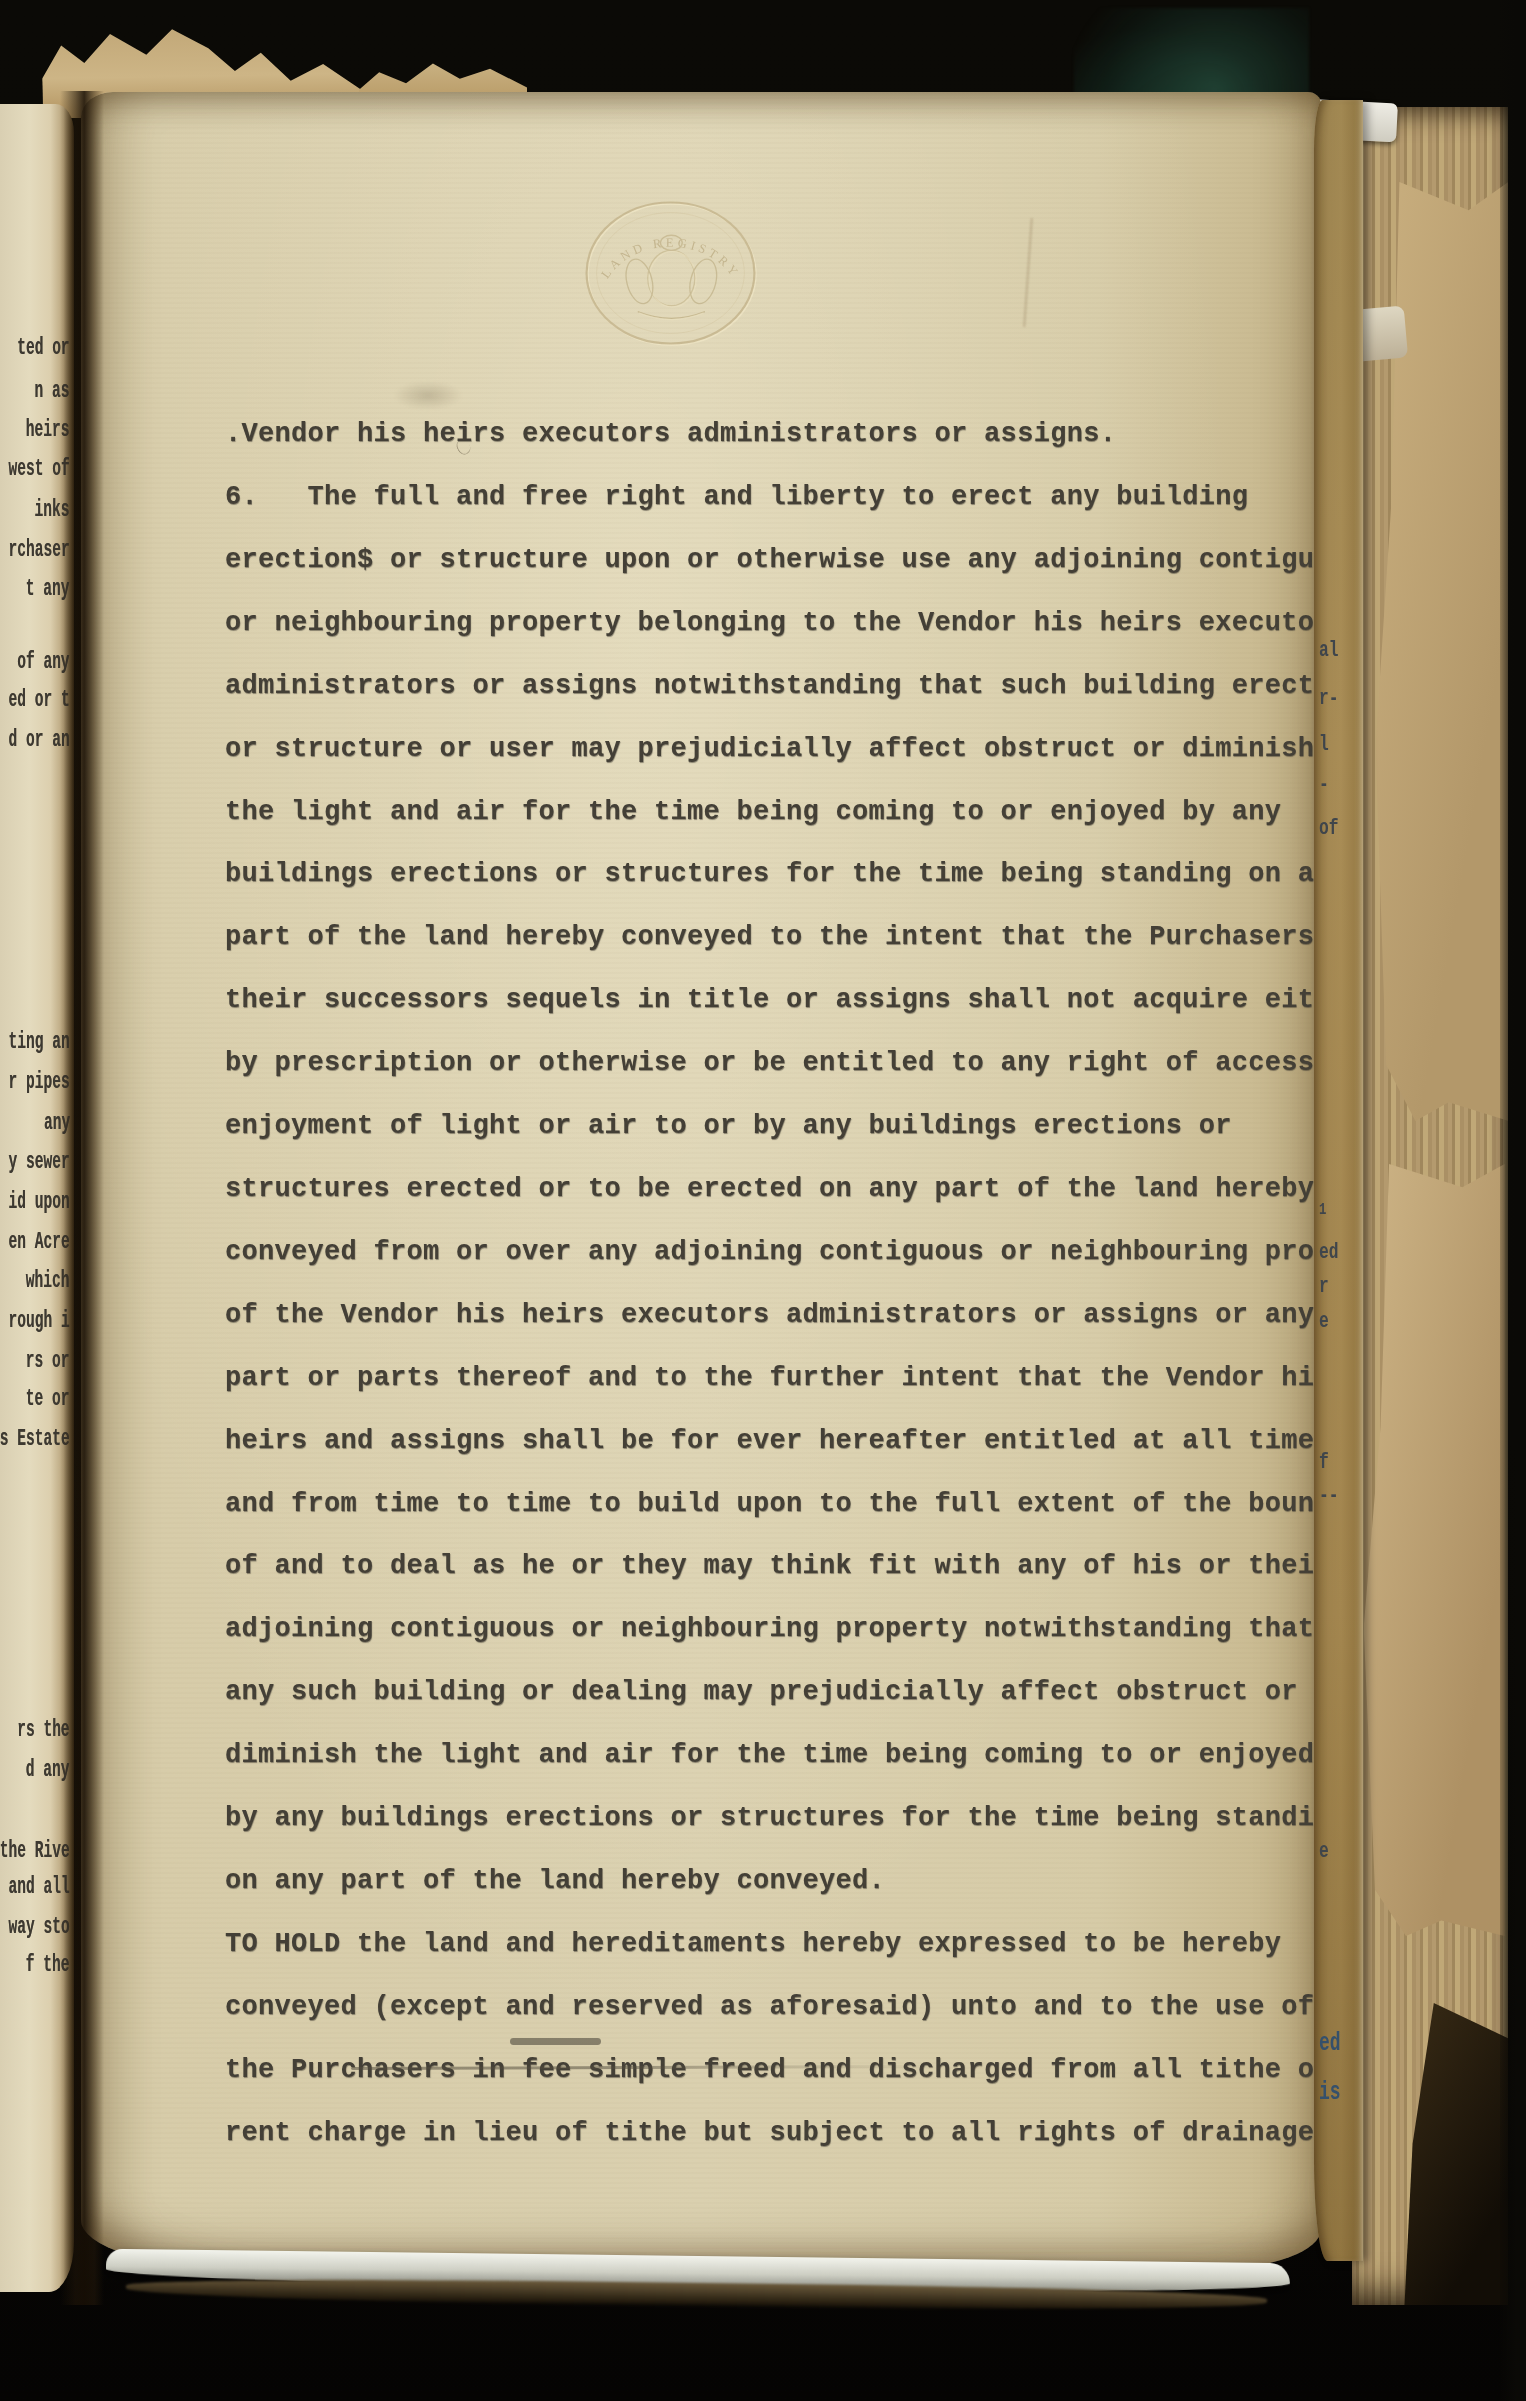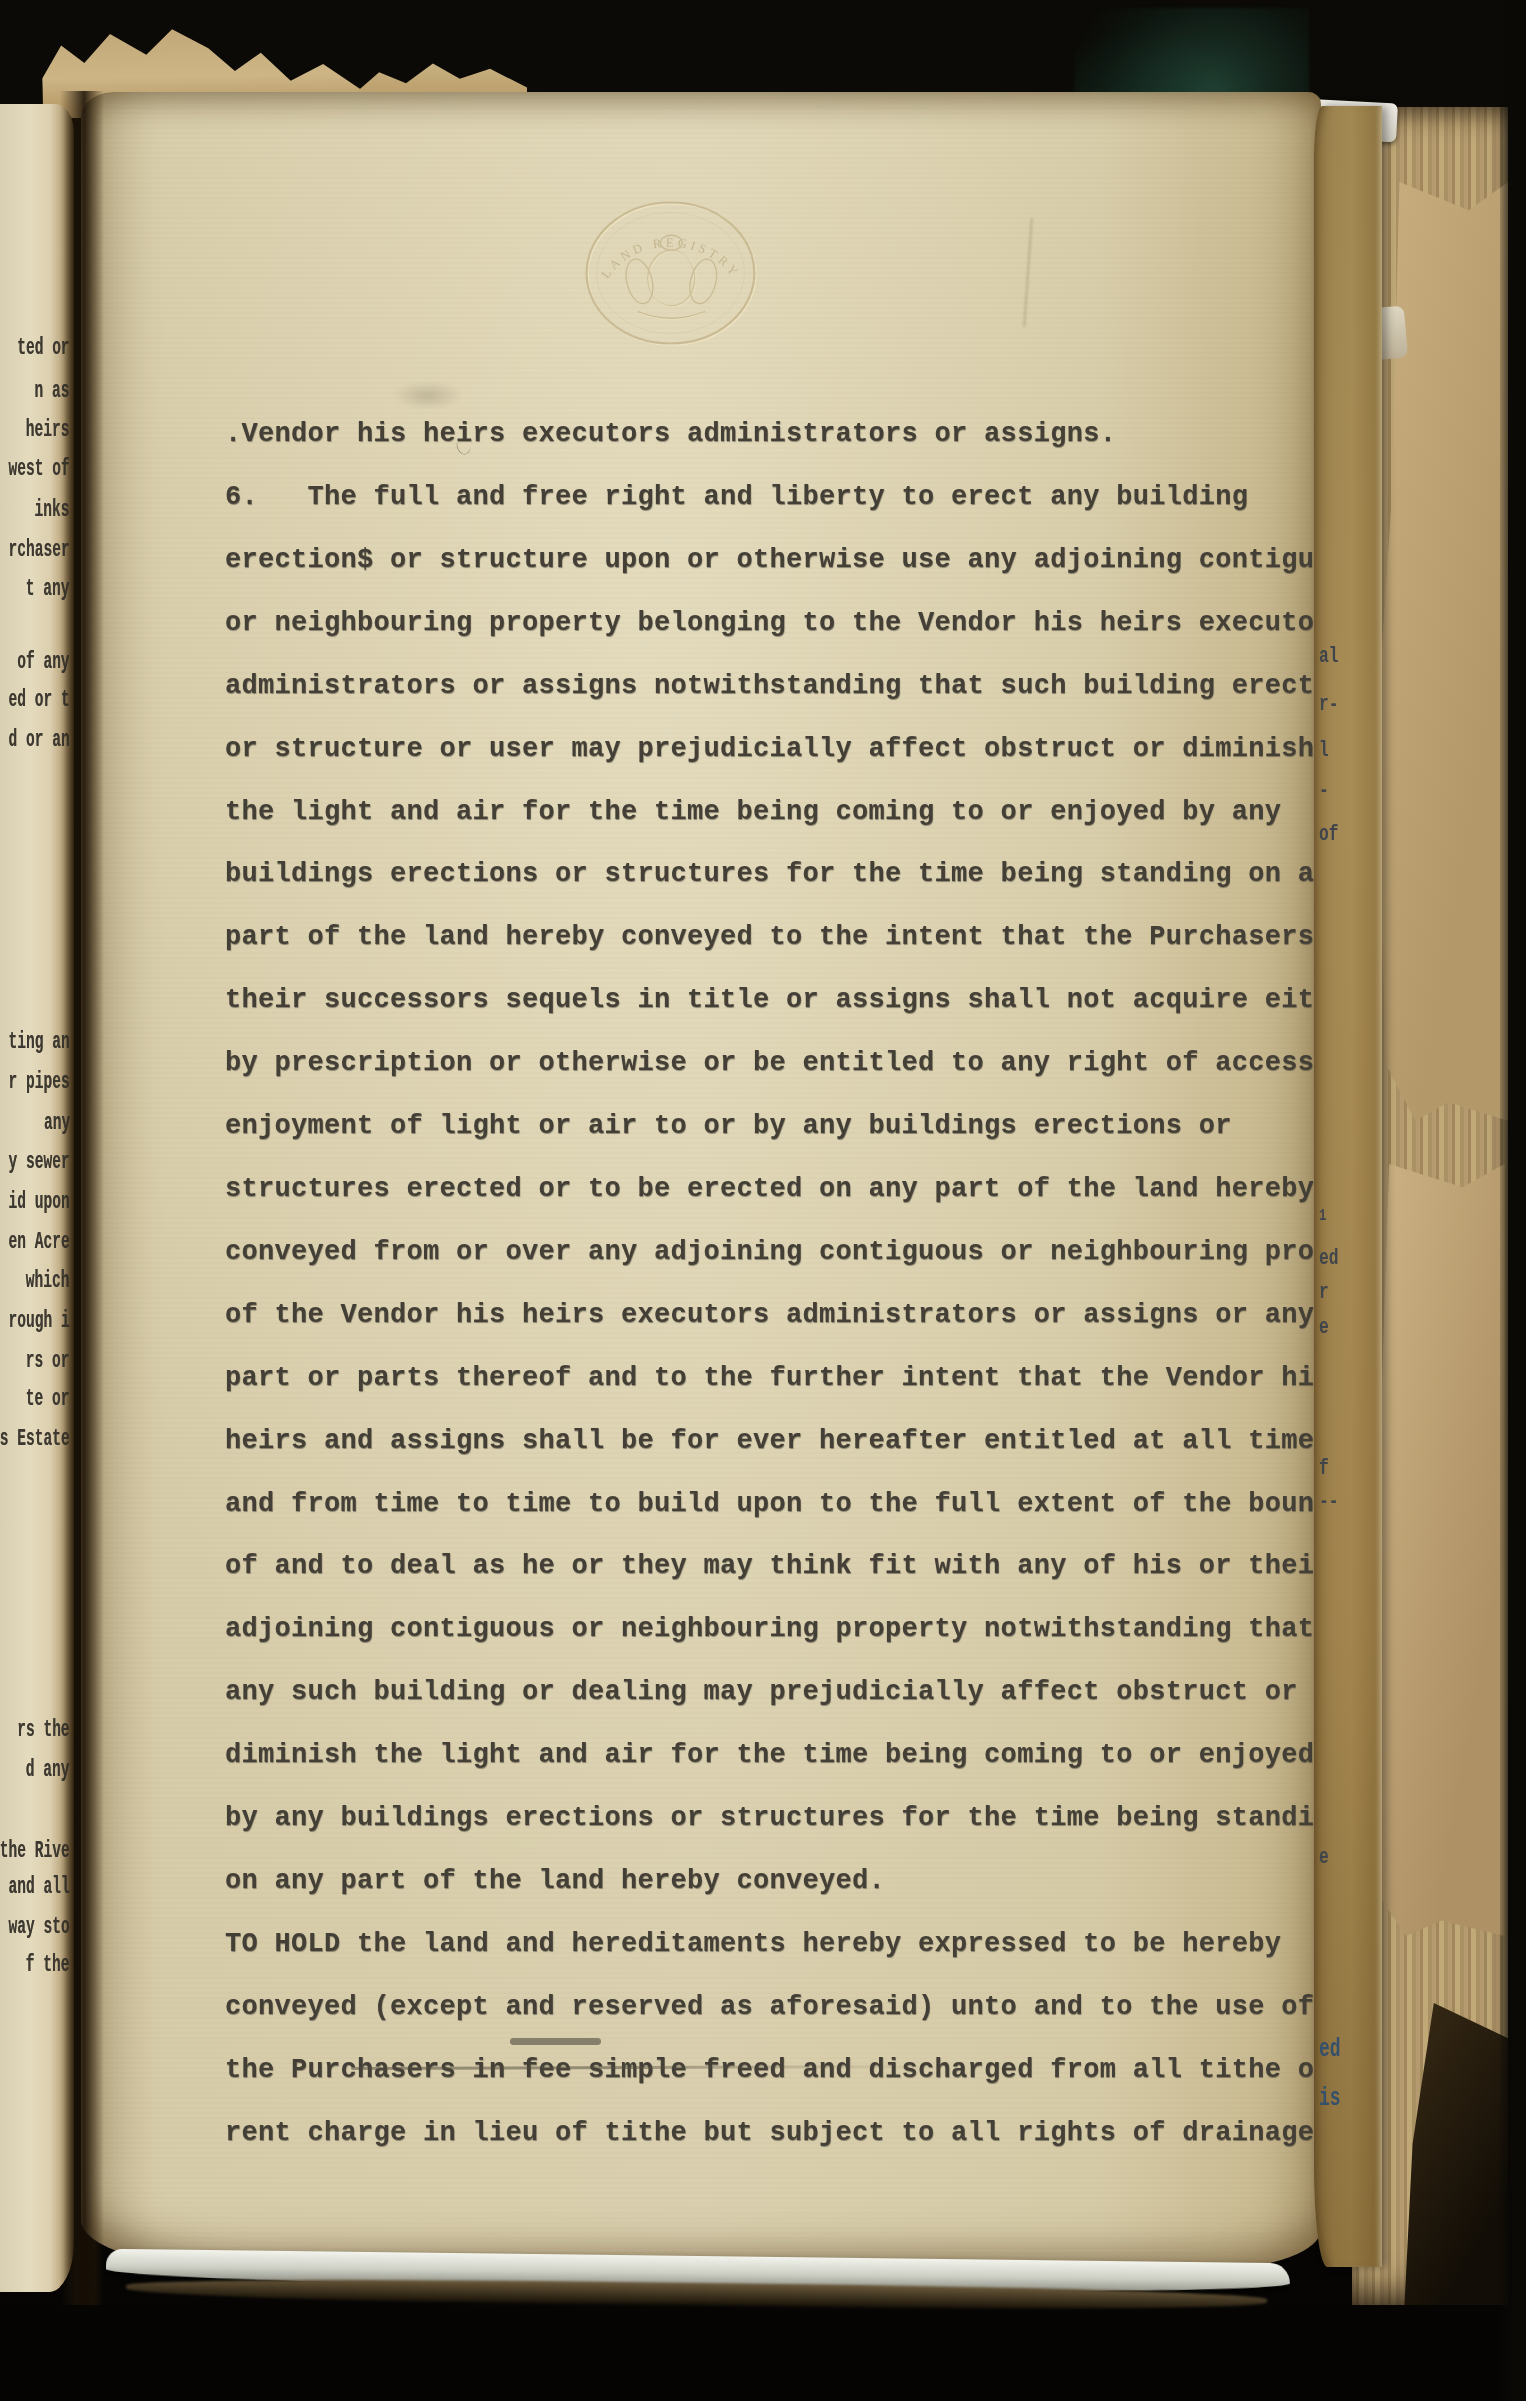--- a/index.html
+++ b/index.html
@@ -70,21 +70,21 @@
     background:rgba(52,48,40,.5);filter:blur(0.6px);}
   .stain1{position:absolute;left:312px;top:289px;width:70px;height:28.5px;border-radius:50%;
     background:radial-gradient(ellipse,rgba(118,106,80,.28),transparent 70%);filter:blur(1.7px);}
   .squiggle{position:absolute;left:376px;top:347px;width:11.7px;height:15px;border-left:1.7px solid rgba(92,82,60,.5);
     border-bottom:1.7px solid rgba(92,82,60,.35);border-radius:50%;transform:rotate(-28deg);}
   .crease{position:absolute;left:946px;top:126px;width:1.7px;height:109px;background:rgba(140,120,85,.35);
     transform:rotate(4deg);filter:blur(0.8px);}
   
   .seal{position:absolute;left:498px;top:102px;width:183px;height:158px;opacity:.95;}
   
-  .curl-strip{position:absolute;left:1314px;top:106px;width:68px;height:2161px;overflow:hidden;
+  .curl-strip{position:absolute;left:1314px;top:100px;width:49px;height:2161px;overflow:hidden;
     background:linear-gradient(90deg,#b7a377 0,#cdbb92 30%,#d2c096 55%,#bfab7e 85%,#a8925f 100%),
                linear-gradient(180deg,#c4b58c,#cdbb92 30%,#c6b286 70%,#b09c6e 100%);
     background-blend-mode:multiply;border-top-left-radius:8.4px 50px;border-bottom-left-radius:13.4px 101px;
     box-shadow:inset 7.5px 0 8.4px -5px rgba(66,46,20,.55),inset -5.9px 0 7.5px -4.2px rgba(255,248,222,.6),4.2px 0 8.4px rgba(0,0,0,.35);}
   .rfrag{position:absolute;left:5px;white-space:nowrap;font:bold 22.6px "Liberation Mono",monospace;
     color:#3f454b;transform:scaleX(.72);transform-origin:left center;}
   .rfrag.blue{color:#35506b;font-size:25px;}
   .rfrag.tiny{font-size:17px;}
   
   .silver-band{position:absolute;left:106px;top:2256px;width:1184px;height:32px;

